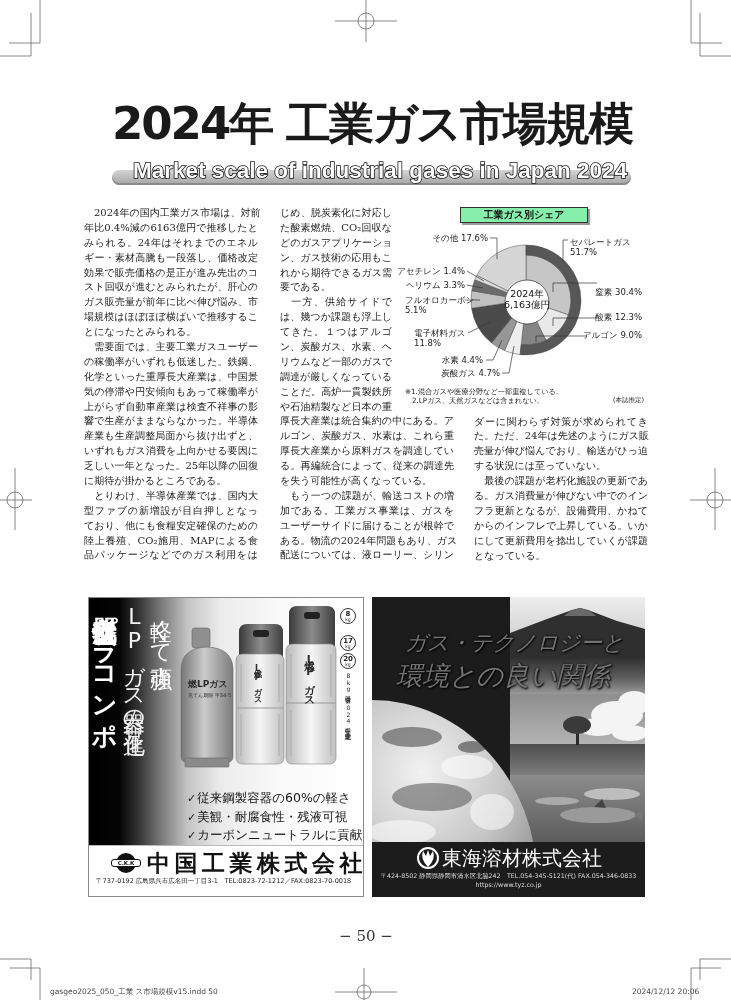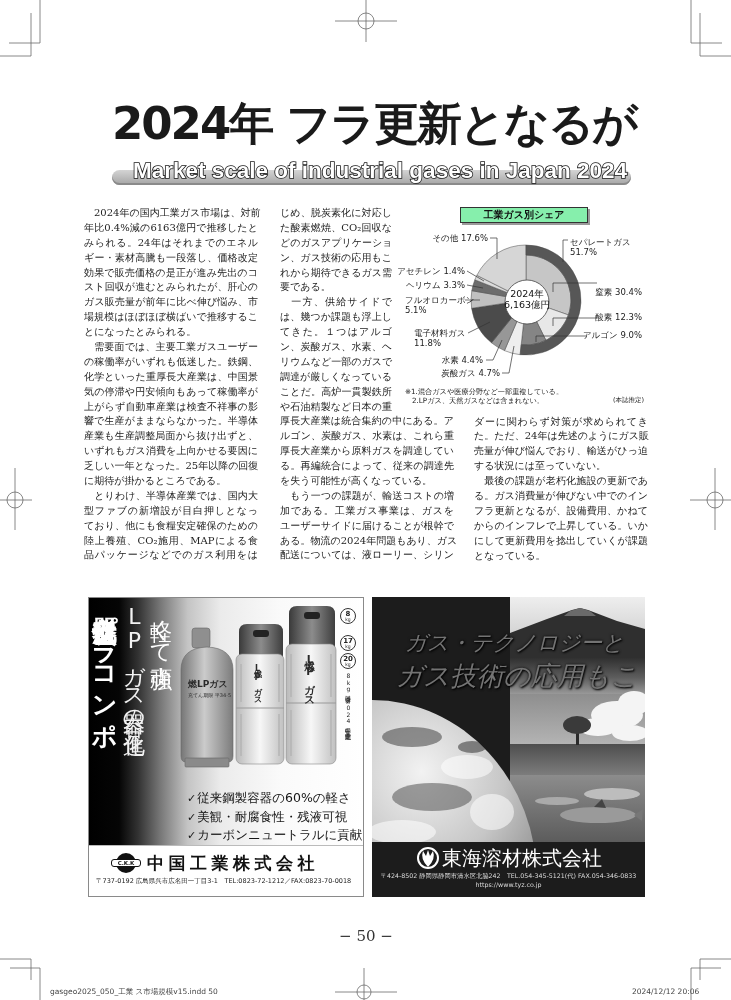--- a/index.html
+++ b/index.html
@@ -33,40 +33,40 @@
 .cyl-lbl{position:absolute;color:#2a2a2a;white-space:nowrap;font-weight:bold;}
 .badge{position:absolute;left:251px;width:16px;height:16px;border:1.2px solid #333;border-radius:50%;background:#fff;text-align:center;color:#222;}
 .badge .n{display:block;font-size:7px;line-height:8px;font-weight:bold;margin-top:1px;}
 .badge .u{display:block;font-size:4.5px;line-height:4px;}
 .checks{position:absolute;left:98px;top:191px;font-size:12.5px;line-height:17.5px;color:#151515;white-space:nowrap;}
 .checks .ck{font-size:11px;margin-right:1px;}
 .adl-foot{position:absolute;left:0;top:247px;width:274px;height:51px;background:#fff;border-top:1px solid #bbb;}
 .ckk-logo{position:absolute;left:22px;top:7px;width:30px;height:20px;}
 .ckk-circle{position:absolute;left:5px;top:0;width:20px;height:20px;border-radius:50%;background:#111;}
 .ckk-band{position:absolute;left:0;top:6px;width:30px;height:8px;background:#fff;border:1px solid #111;border-radius:3px;font-size:5.5px;line-height:6px;font-weight:bold;text-align:center;color:#111;}
-.ckk-name{position:absolute;left:58px;top:5px;font-size:17px;line-height:24px;font-weight:bold;letter-spacing:4.5px;color:#111;white-space:nowrap;text-align:right;}
+.ckk-name{position:absolute;left:58px;top:5px;font-size:23px;line-height:24px;font-weight:bold;letter-spacing:4.5px;color:#111;white-space:nowrap;text-align:right;}
 .ckk-addr{position:absolute;left:7px;top:31px;font-size:6.5px;line-height:9px;color:#222;white-space:nowrap;}
 
 .ad-right{left:372px;top:597px;width:273px;height:300px;background:#1c1c1c;overflow:hidden;}
 .ad-right svg{position:absolute;left:0;top:0;}
 .hl{position:absolute;font-family:"DejaVu Serif",serif;font-style:italic;color:#737373;white-space:nowrap;text-shadow:1px 1px 2px #000,0 0 3px rgba(0,0,0,.85);}
 .hl1{left:33px;top:33px;font-size:21.5px;line-height:26px;}
 .hl2{left:24px;top:64px;font-size:26.5px;line-height:30px;}
 .tyz-name{position:absolute;left:70px;top:249px;font-size:20px;line-height:24px;color:#fff;white-space:nowrap;}
 .tyz-addr{position:absolute;left:0;width:273px;top:275px;text-align:center;font-size:6.3px;line-height:8px;color:#ddd;white-space:nowrap;}
 .tyz-url{position:absolute;left:0;width:273px;top:284px;text-align:center;font-size:6.3px;line-height:8px;color:#ddd;white-space:nowrap;}
 
 .page-no{left:336px;top:927px;width:60px;text-align:center;font-family:"DejaVu Serif",serif;font-size:15px;color:#333;white-space:nowrap;}
 .slug{top:987px;font-size:7.5px;line-height:10px;color:#444;white-space:nowrap;}
 #marks{position:absolute;left:0;top:0;width:731px;height:1000px;pointer-events:none;}
 </style>
 </head>
 <body>
 
-<div class="a title">2024年 フラ更新となるが</div>
+<div class="a title">2024年 工業ガス市場規模</div>
 <div class="a sub-bar"></div>
 <div class="a sub-text">Market scale of industrial gases in Japan 2024</div>
 
 <div class="col" style="left:84px;top:206px;">
   <div class="ln">　2024年の国内工業ガス市場は、対前</div>
   <div class="ln">年比0.4%減の6163億円で推移したと</div>
   <div class="ln">みられる。24年はそれまでのエネル</div>
   <div class="ln">ギー・素材高騰も一段落し、価格改定</div>
   <div class="ln">効果で販売価格の是正が進み先出のコ</div>
   <div class="ln">スト回収が進むとみられたが、肝心の</div>
@@ -347,21 +347,21 @@
         <ellipse cx="100" cy="150" rx="14" ry="6" fill="#333"></ellipse>
       </g>
     </g>
     <rect x="0" y="245" width="273" height="55" fill="#1c1c1c"></rect>
     <g>
       <circle cx="56" cy="261" r="10" fill="none" stroke="#fff" stroke-width="2"></circle>
       <path d="M51 254 Q48 262 56 270 Q64 262 61 254 L58 259 L56 253 L54 259 Z" fill="#fff"></path>
     </g>
   </svg>
   <div class="hl hl1">ガス・テクノロジーと</div>
-  <div class="hl hl2">ガス技術の応用もこ</div>
+  <div class="hl hl2">環境との良い関係</div>
   <div class="tyz-name">東海溶材株式会社</div>
   <div class="tyz-addr">〒424-8502 静岡県静岡市清水区北脇242　TEL.054-345-5121(代) FAX.054-346-0833</div>
   <div class="tyz-url">https://www.tyz.co.jp</div>
 </div>
 
 <div class="a page-no">− 50 −</div>
 <div class="a slug" style="left:50px;">gasgeo2025_050_工業 ス市場規模v15.indd  50</div>
 <div class="a slug" style="left:632px;">2024/12/12 20:06</div>
 
 <svg id="marks" viewBox="0 0 731 1000">

